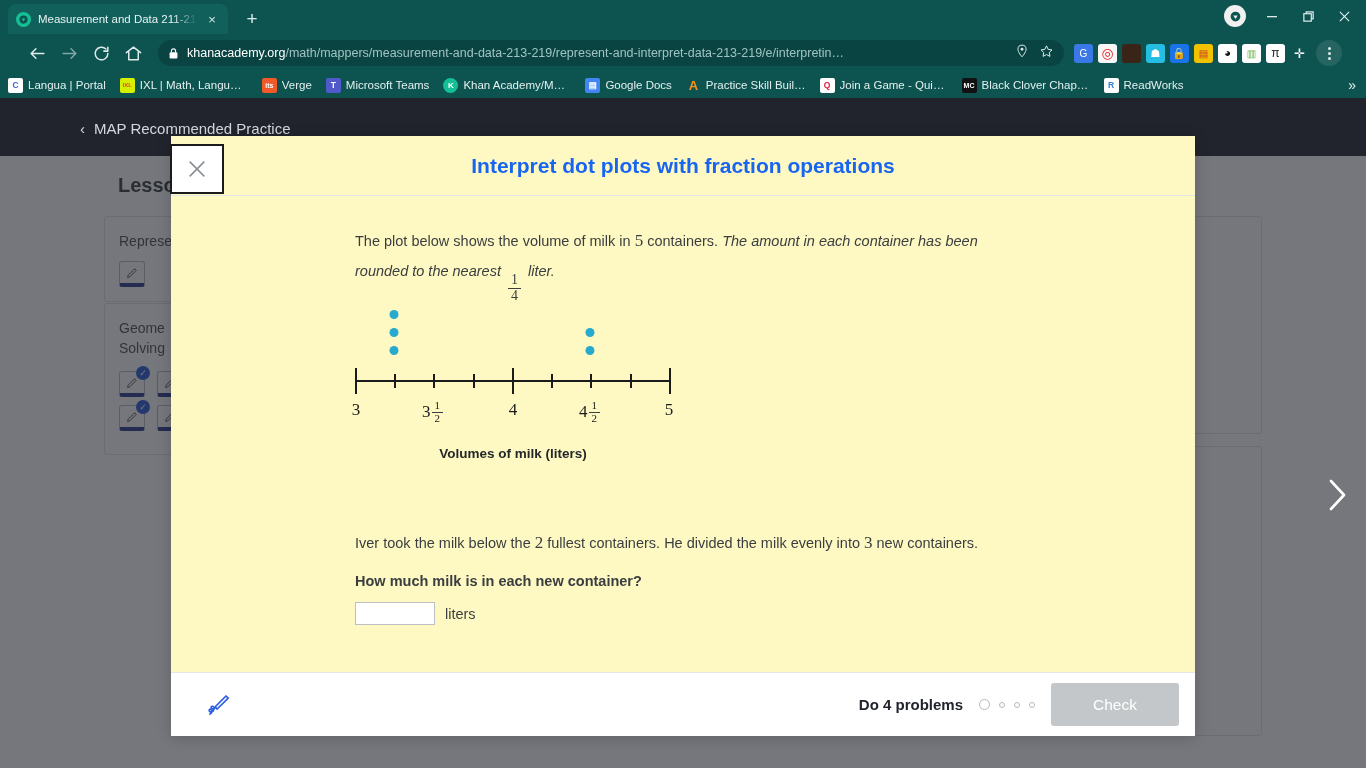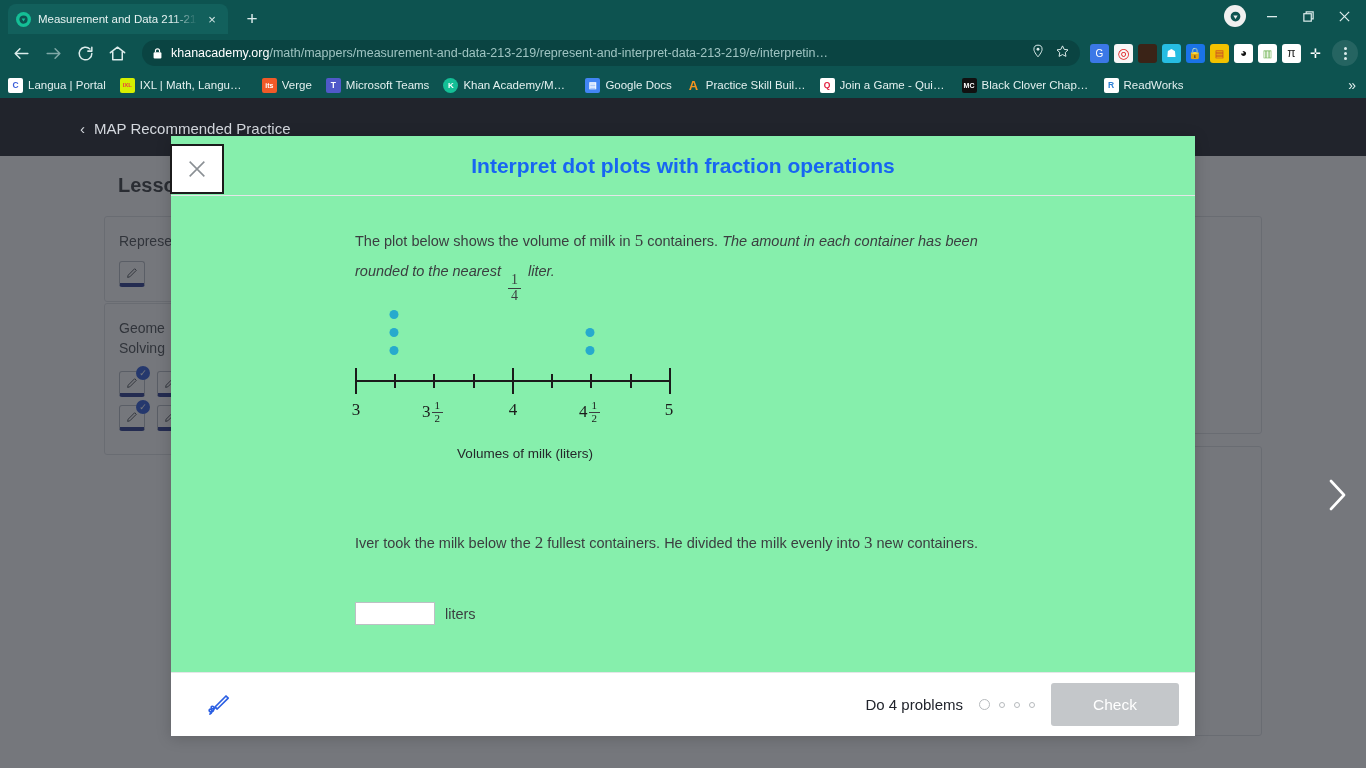--- a/index.html
+++ b/index.html
@@ -76,21 +76,21 @@
   .profile-chip {
     width: 22px; height: 22px; border-radius: 50%;
     background: #f0f0f0;
     display: flex; align-items: center; justify-content: center;
     margin-right: 8px;
   }
 
   #toolbar {
     height: 38px;
     display: flex; align-items: center;
-    padding: 0 6px;
+    padding: 0 22px;
     gap: 2px;
     background: #0d5350;
   }
   .navbtn {
     width: 30px; height: 30px;
     display: flex; align-items: center; justify-content: center;
     color: #dceceb;
     border-radius: 50%;
   }
   .navbtn.dim { color: #7fa9a7; }
@@ -219,21 +219,21 @@
     position: absolute; right: 18px; top: 322px;
     color: #ffffff; z-index: 30;
     display: flex; align-items: center; justify-content: center;
   }
 
   
   #modal {
     position: absolute;
     left: 171px; top: 136px;
     width: 1024px; height: 600px;
-    background: #86efac;
+    background: #fef9c3;
     z-index: 40;
     display: flex; flex-direction: column;
     box-shadow: 0 2px 14px rgba(0,0,0,0.18);
   }
   #modal-header {
     position: relative;
     height: 60px;
     flex: 0 0 auto;
     border-bottom: 1px solid #e4e6e8;
     display: flex; align-items: center; justify-content: center;
@@ -311,24 +311,23 @@
     position: absolute;
     width: 9px; height: 9px;
     border-radius: 50%;
     transform: translateX(-50%);
   }
   #plot-caption {
     position: absolute;
     top: 150px;
     left: 158px;
     transform: translateX(-50%);
-    font-size: 13.5px; font-weight: normal;
+    font-size: 13.5px; font-weight: bold;
     color: #25282a;
     white-space: nowrap;
-    margin-left: 12px;
   }
 
   #q2 { position: absolute; left: 184px; top: 330px; width: 700px; }
   #q3 { position: absolute; left: 184px; top: 371px; }
   #q3 .qline { font-weight: bold; }
   #answer-row {
     position: absolute; left: 184px; top: 406px;
     display: flex; align-items: center; gap: 10px;
   }
   #answer-input {
@@ -347,21 +346,21 @@
     border-top: 1px solid #e4e6e8;
     display: flex; align-items: center;
     padding: 0 16px 0 28px;
     background: #fff;
   }
   #scratch-icon { width: 40px; height: 40px; display: flex; align-items: center; justify-content: center; }
   #footer-right {
     margin-left: auto;
     display: flex; align-items: center; gap: 16px;
   }
-  #problems-label { font-size: 15px; font-weight: normal; color: #21242c; }
+  #problems-label { font-size: 15px; font-weight: bold; color: #21242c; }
   #progress-dots { display: flex; align-items: center; gap: 9px; }
   .pdot { border-radius: 50%; border: 1.5px solid #b6babd; background: transparent; }
   .pdot.current { width: 11px; height: 11px; }
   .pdot.pending { width: 6px; height: 6px; }
   #check-btn {
     width: 128px; height: 43px;
     background: #c4c7ca;
     color: #ffffff;
     border: none; border-radius: 3px;
     font-size: 15.5px;
@@ -663,20 +662,23 @@
 
       <div id="plot-caption">Volumes of milk (liters)</div>
     </div>
 
     <div id="q2">
       <div class="qline">
         <span>Iver took the milk below the </span><span class="bignum">2</span><span> fullest containers. He divided the milk evenly into </span><span class="bignum">3</span><span> new containers.</span>
       </div>
     </div>
 
+    <div id="q3">
+      <div class="qline">How much milk is in each new container?</div>
+    </div>
 
     <div id="answer-row">
       <input id="answer-input" type="text" value="" placeholder="" style="">
       <span id="answer-unit">liters</span>
     </div>
 
   </div>
 
   <div id="modal-footer">
     <div id="scratch-icon">

